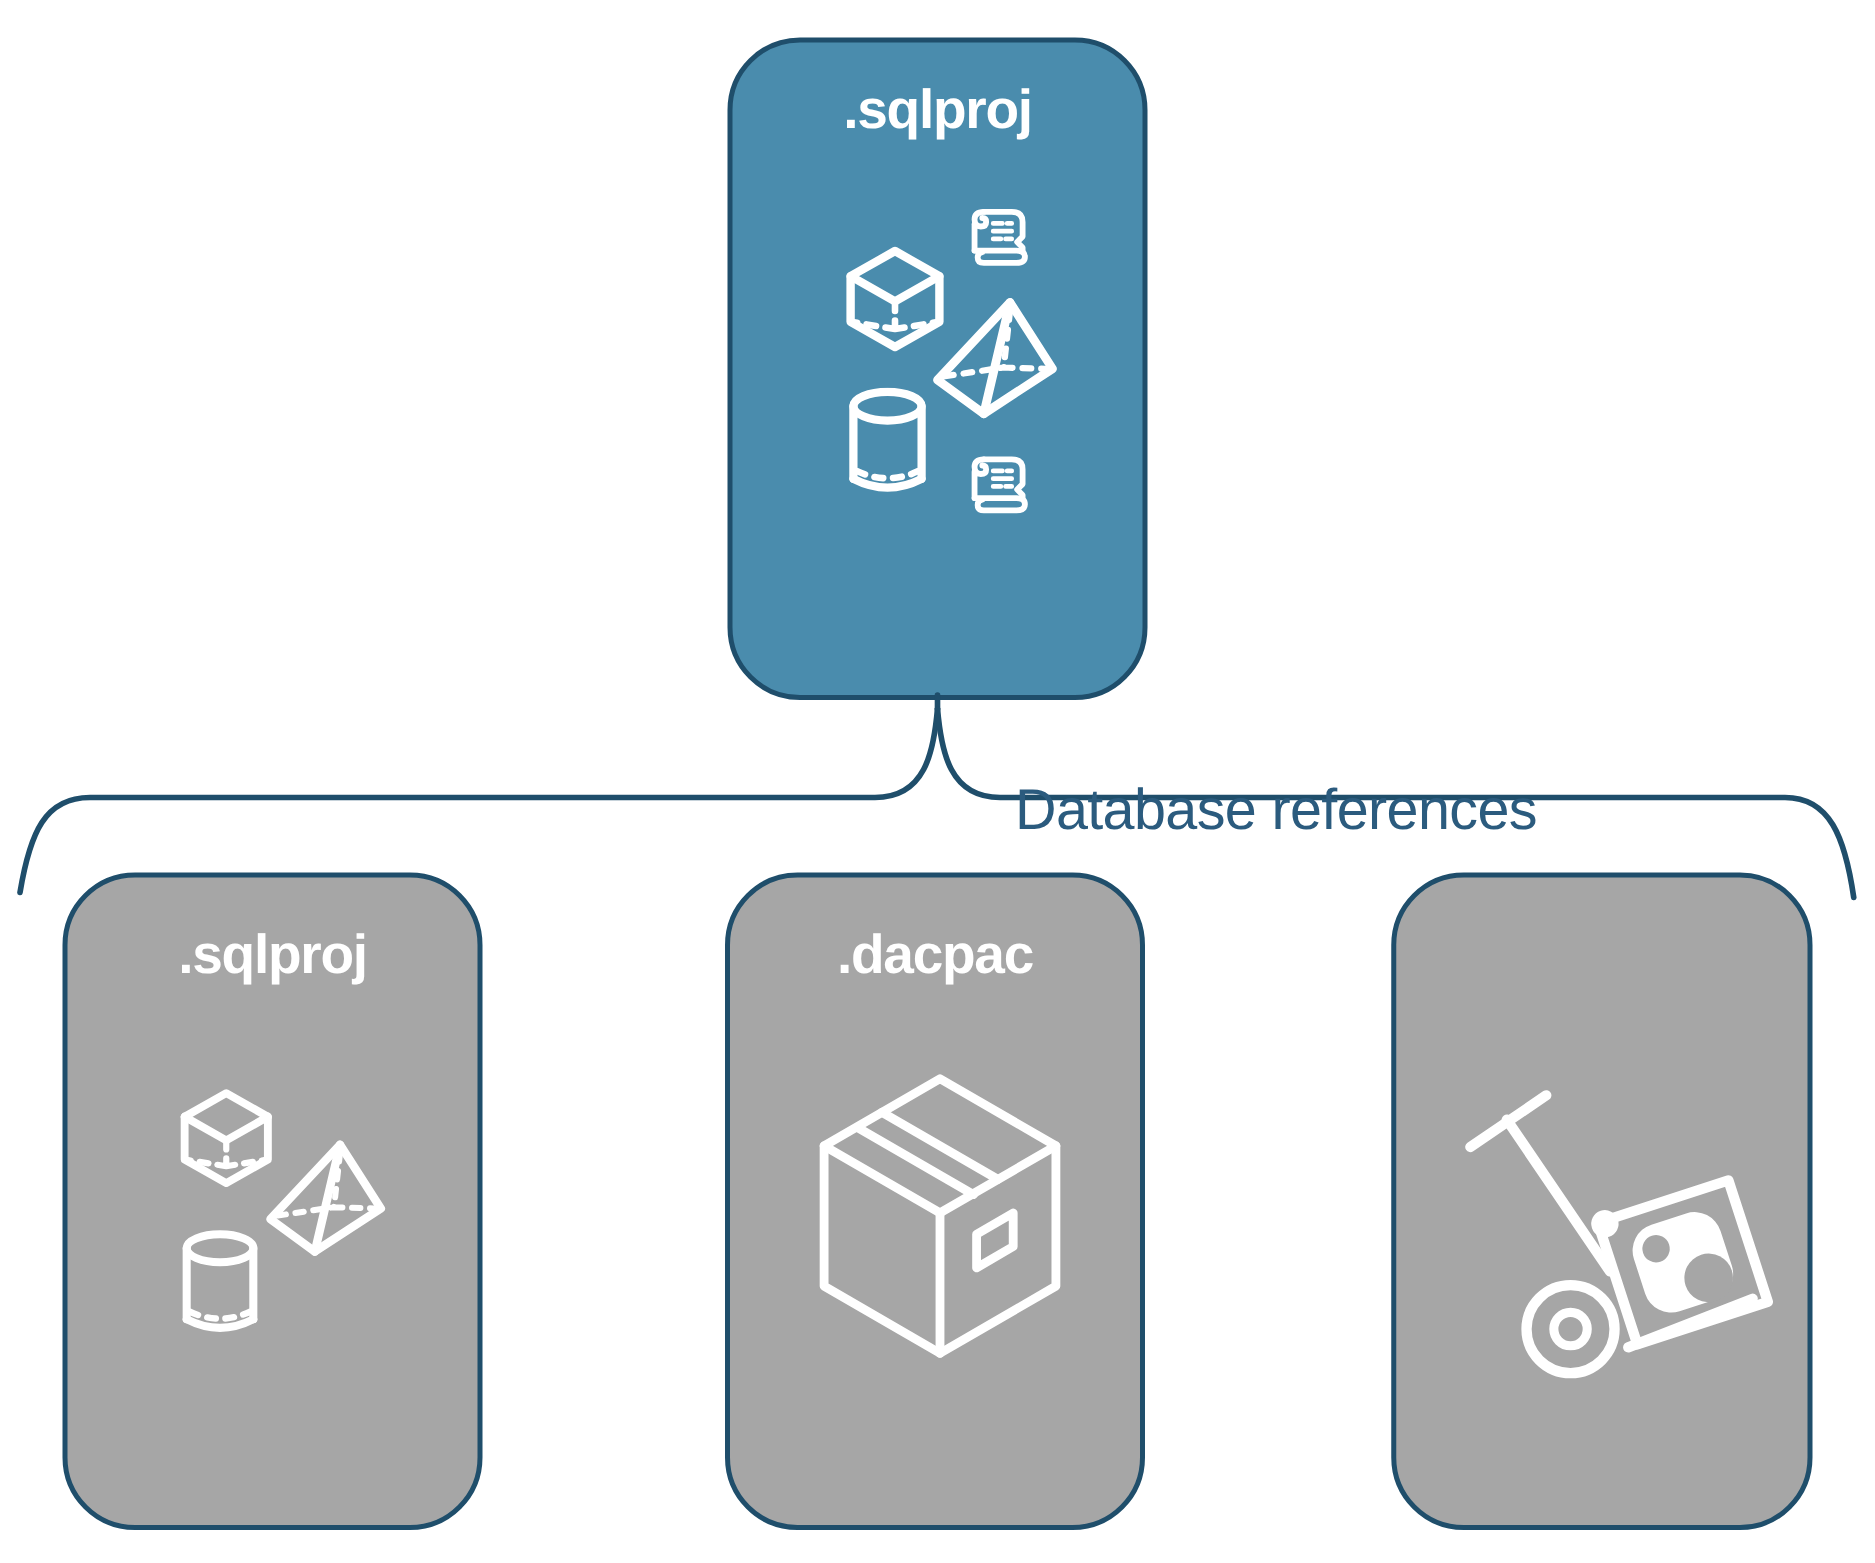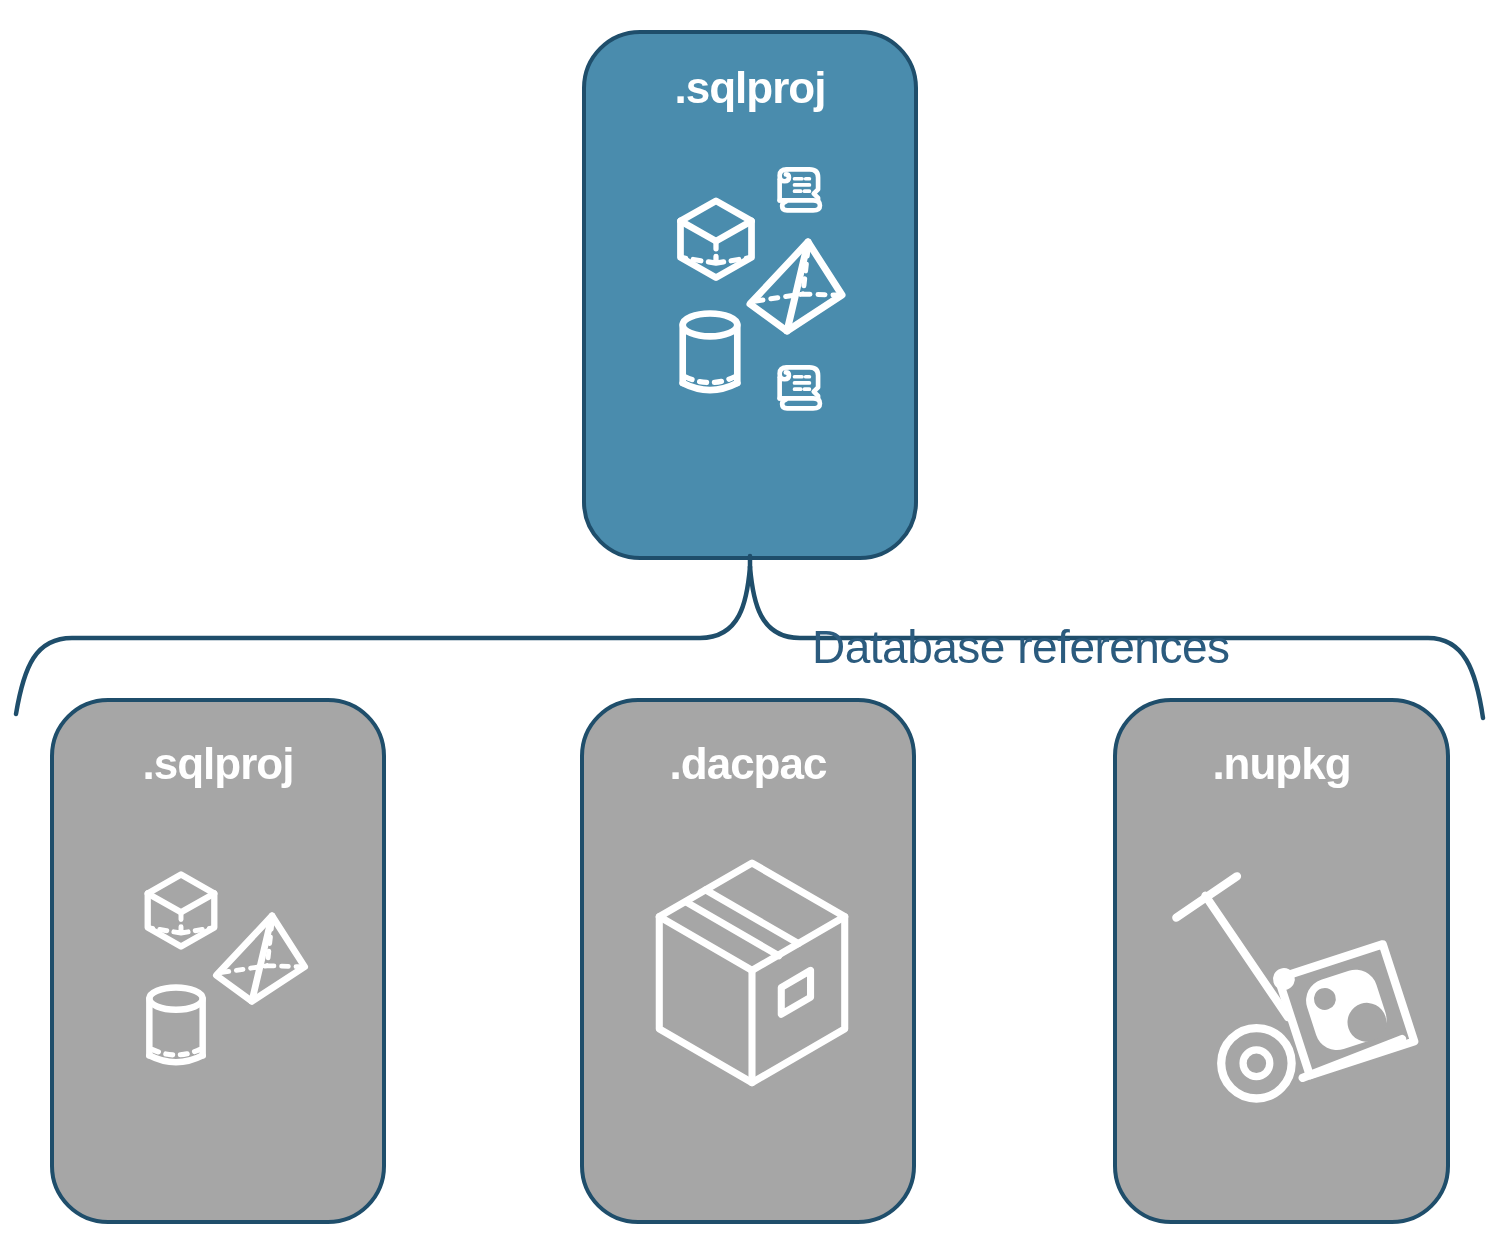--- a/index.html
+++ b/index.html
@@ -134,19 +134,18 @@
   </div>
 
   <div class="card target" style="left:580px;top:698px;width:336px;height:526px;">
     <div class="card-title">.dacpac</div>
     <svg class="ic" style="left:46px;top:140px" width="244" height="286" viewBox="0 0 100 110">
         <use href="#sym-package"></use>
       </svg>
   </div>
 
   <div class="card target" style="left:1113px;top:698px;width:337px;height:526px;">
-    <div class="card-title">.nupkg</div>
     <svg class="ic" style="left:52px;top:152px" width="255" height="268" viewBox="0 0 105 100">
         <use href="#sym-handtruck"></use>
       </svg>
   </div>
 
 </div>
 
 </body></html>

